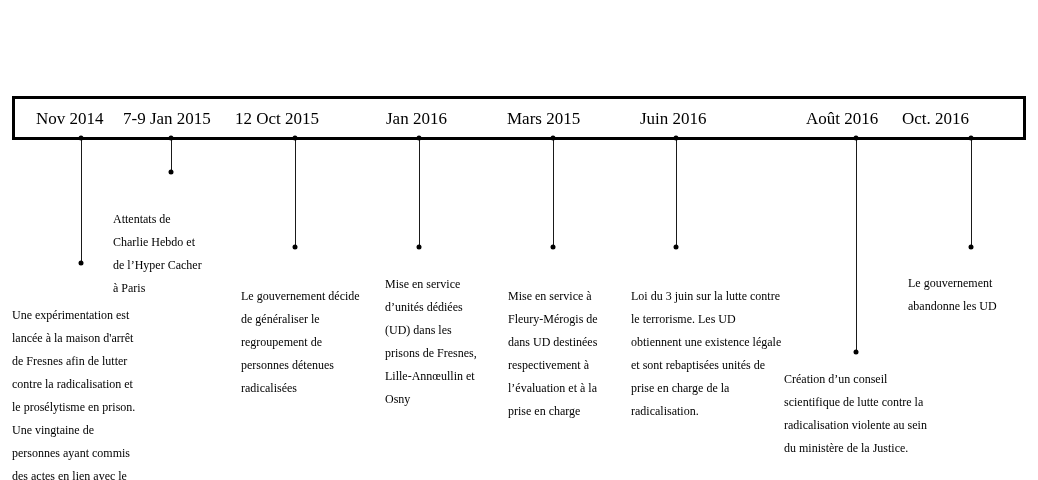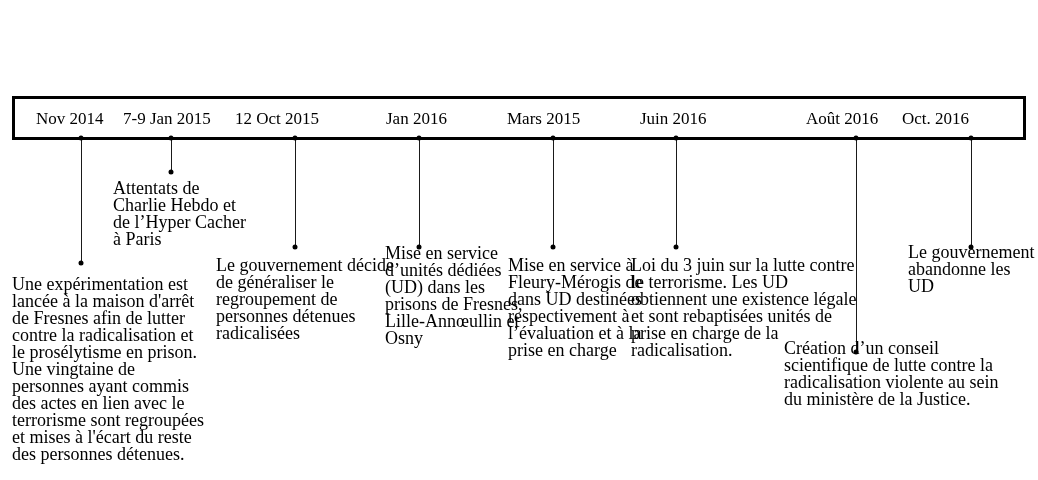--- a/index.html
+++ b/index.html
@@ -42,23 +42,24 @@
   .dot {
     position: absolute;
     width: 5px; height: 5px;
     background: #000;
     border-radius: 50%;
     transform: translate(-50%, -50%);
   }
 
   .desc {
     position: absolute;
-    font-size: 18px;
-    line-height: 17px;
+    font-size: 12px;
+    line-height: 23px;
     white-space: pre-line;
+    margin-top: 28px;
   }
 </style>
 </head>
 <body>
 
 <div class="canvas">
 
 
   <div class="axis-box"></div>
 
@@ -89,21 +90,21 @@
 Charlie Hebdo et
 de l’Hyper Cacher
 à Paris</div>
   </div>
 
   <div>
     <span class="date-label" style="left:235px;">12 Oct 2015</span>
     <div class="vline" style="left:295px; top:140px; height:107px;"></div>
     <div class="dot" style="left:295px; top:138px;"></div>
     <div class="dot" style="left:295px; top:247px;"></div>
-    <div class="desc" style="left:216px; top:257px;">Le gouvernement décide
+    <div class="desc" style="left:241px; top:257px;">Le gouvernement décide
 de généraliser le
 regroupement de
 personnes détenues
 radicalisées</div>
   </div>
 
   <div>
     <span class="date-label" style="left:370px;margin-left:16px;">Jan 2016</span>
     <div class="vline" style="left:419px; top:140px; height:107px;"></div>
     <div class="dot" style="left:419px; top:138px;"></div>

